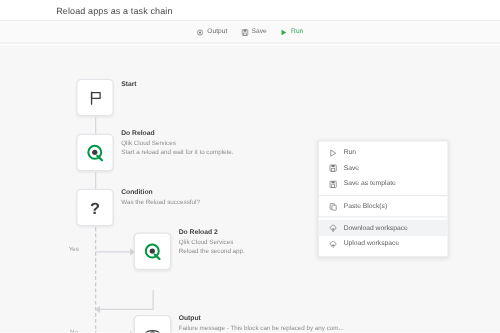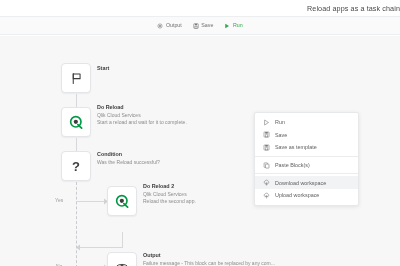--- a/index.html
+++ b/index.html
@@ -8,22 +8,23 @@
     font-family: "Liberation Sans", sans-serif;
     background: #ffffff;
     overflow: hidden;
   }
   .app { position: relative; width: 400px; height: 266px; }
 
   
   .header {
     height: 17px;
     background: #ffffff;
-    display: flex; align-items: center; justify-content: flex-end;
+    display: flex; align-items: center; justify-content: flex-start;
     border-bottom: 1px solid #eceef0;
+    padding-left: 45px;
   }
   .header-title {
     font-size: 7.2px; color: #4a4a4a; letter-spacing: .1px;
   }
 
   
   .toolbar {
     height: 18px;
     background: #fafafa;
     border-bottom: 1px solid #eceef0;

